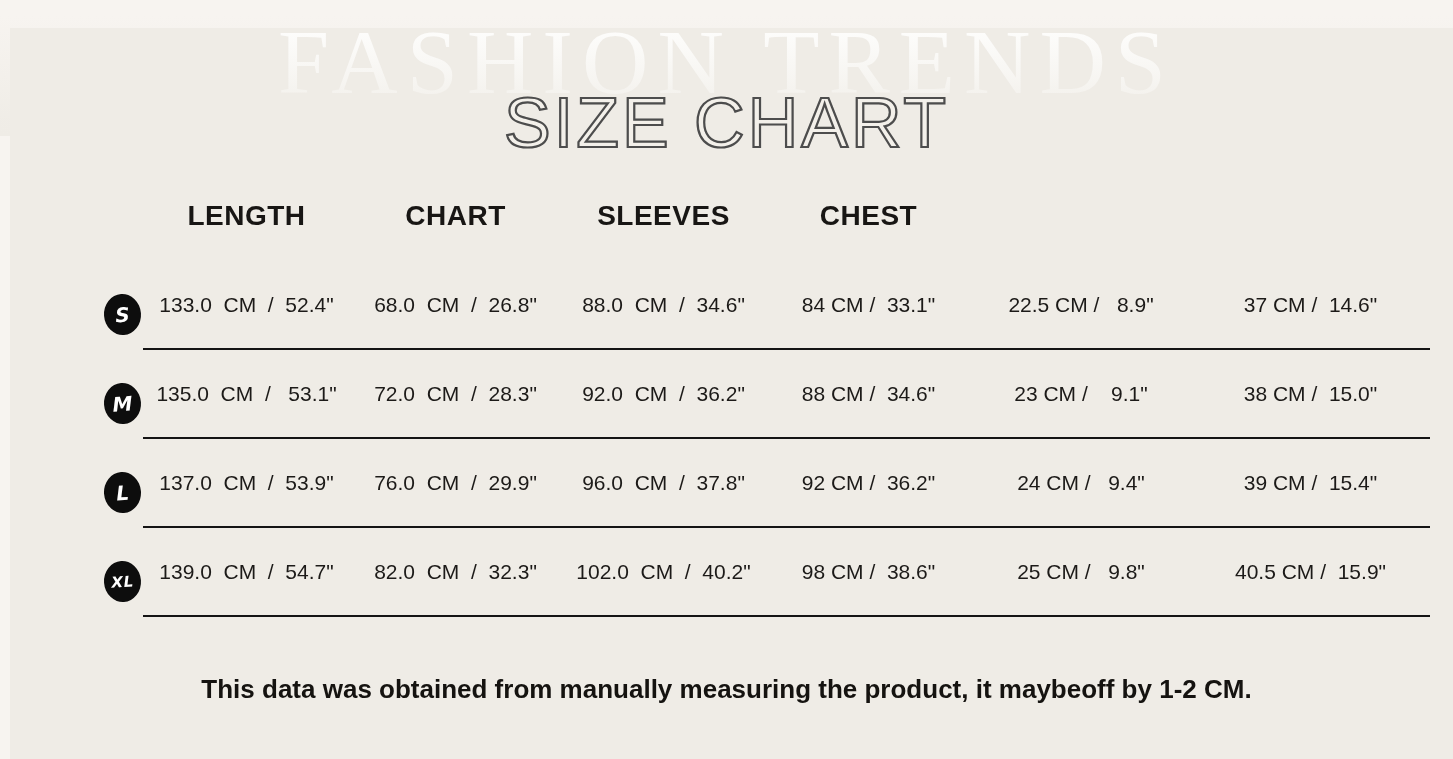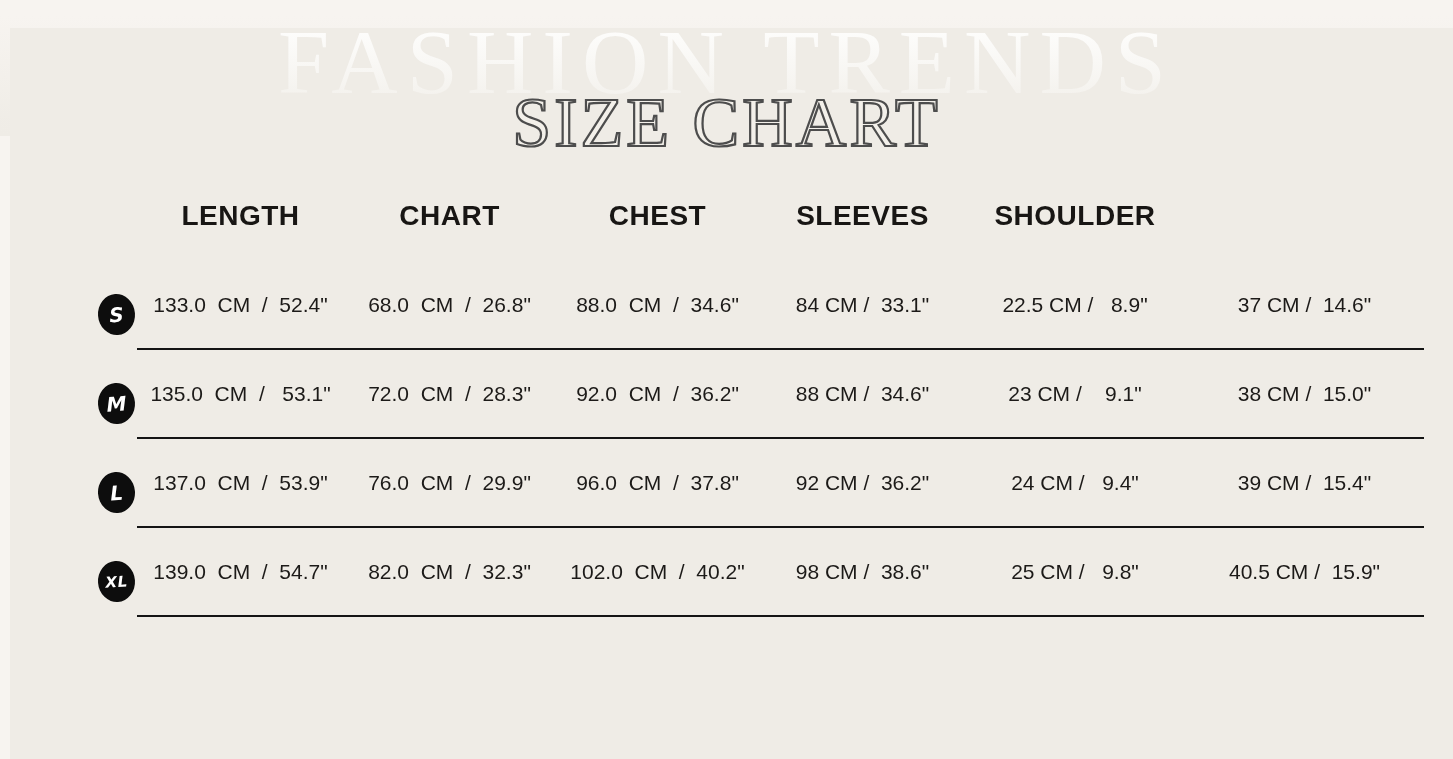--- a/index.html
+++ b/index.html
@@ -52,36 +52,36 @@
     z-index: 2;
   }
 
   
   .title {
     position: absolute;
     top: 88px;
     left: 0;
     width: 100%;
     text-align: center;
-    font-family: Liberation Serif, serif;
+    font-family: Liberation Sans, sans-serif;
     font-weight: 400;
     font-size: 70px;
     line-height: 1.0;
     letter-spacing: 3px;
     color: #f3f0ea;
     -webkit-text-stroke: 2.2px #4d4d4d;
     text-shadow: 0 0 1px #6b6b6b;
     z-index: 3;
     white-space: nowrap;
   }
 
   
   .table {
     position: absolute;
-    left: 137px;
+    left: 143px;
     top: 196px;
     width: 1287px;
     z-index: 3;
   }
   .header-row {
     display: grid;
     grid-template-columns: 207px 211px 205px 205px 220px 239px;
     height: 40px;
     align-items: center;
   }
@@ -162,23 +162,22 @@
 
   <div class="watermark">FASHION TRENDS</div>
   <div class="watermark-fade"></div>
 
   <div class="title">SIZE CHART</div>
 
   <div class="table">
     <div class="header-row">
       <div class="header-cell">LENGTH</div>
       <div class="header-cell">CHART</div>
+      <div class="header-cell">SLEEVES</div>
       <div class="header-cell">CHEST</div>
-      <div class="header-cell">SLEEVES</div>
-      <div class="header-cell">SHOULDER</div>
     </div>
 
     <div class="rows">
 
       <div class="row row-s">
         <div class="badge-cell">
           <span class="badge">
             <span class="badge-label">S</span>
           </span>
         </div>
@@ -236,13 +235,14 @@
           <div class="cell">102.0  CM  /  40.2"</div>
           <div class="cell">98 CM /  38.6"</div>
           <div class="cell">25 CM /   9.8"</div>
           <div class="cell">40.5 CM /  15.9"</div>
         </div>
       </div>
 
     </div>
   </div>
 
+  <div class="footer-note">This data was obtained from manually measuring the product, it maybeoff by 1-2 CM.</div>
 </div>
 
 </body></html>

